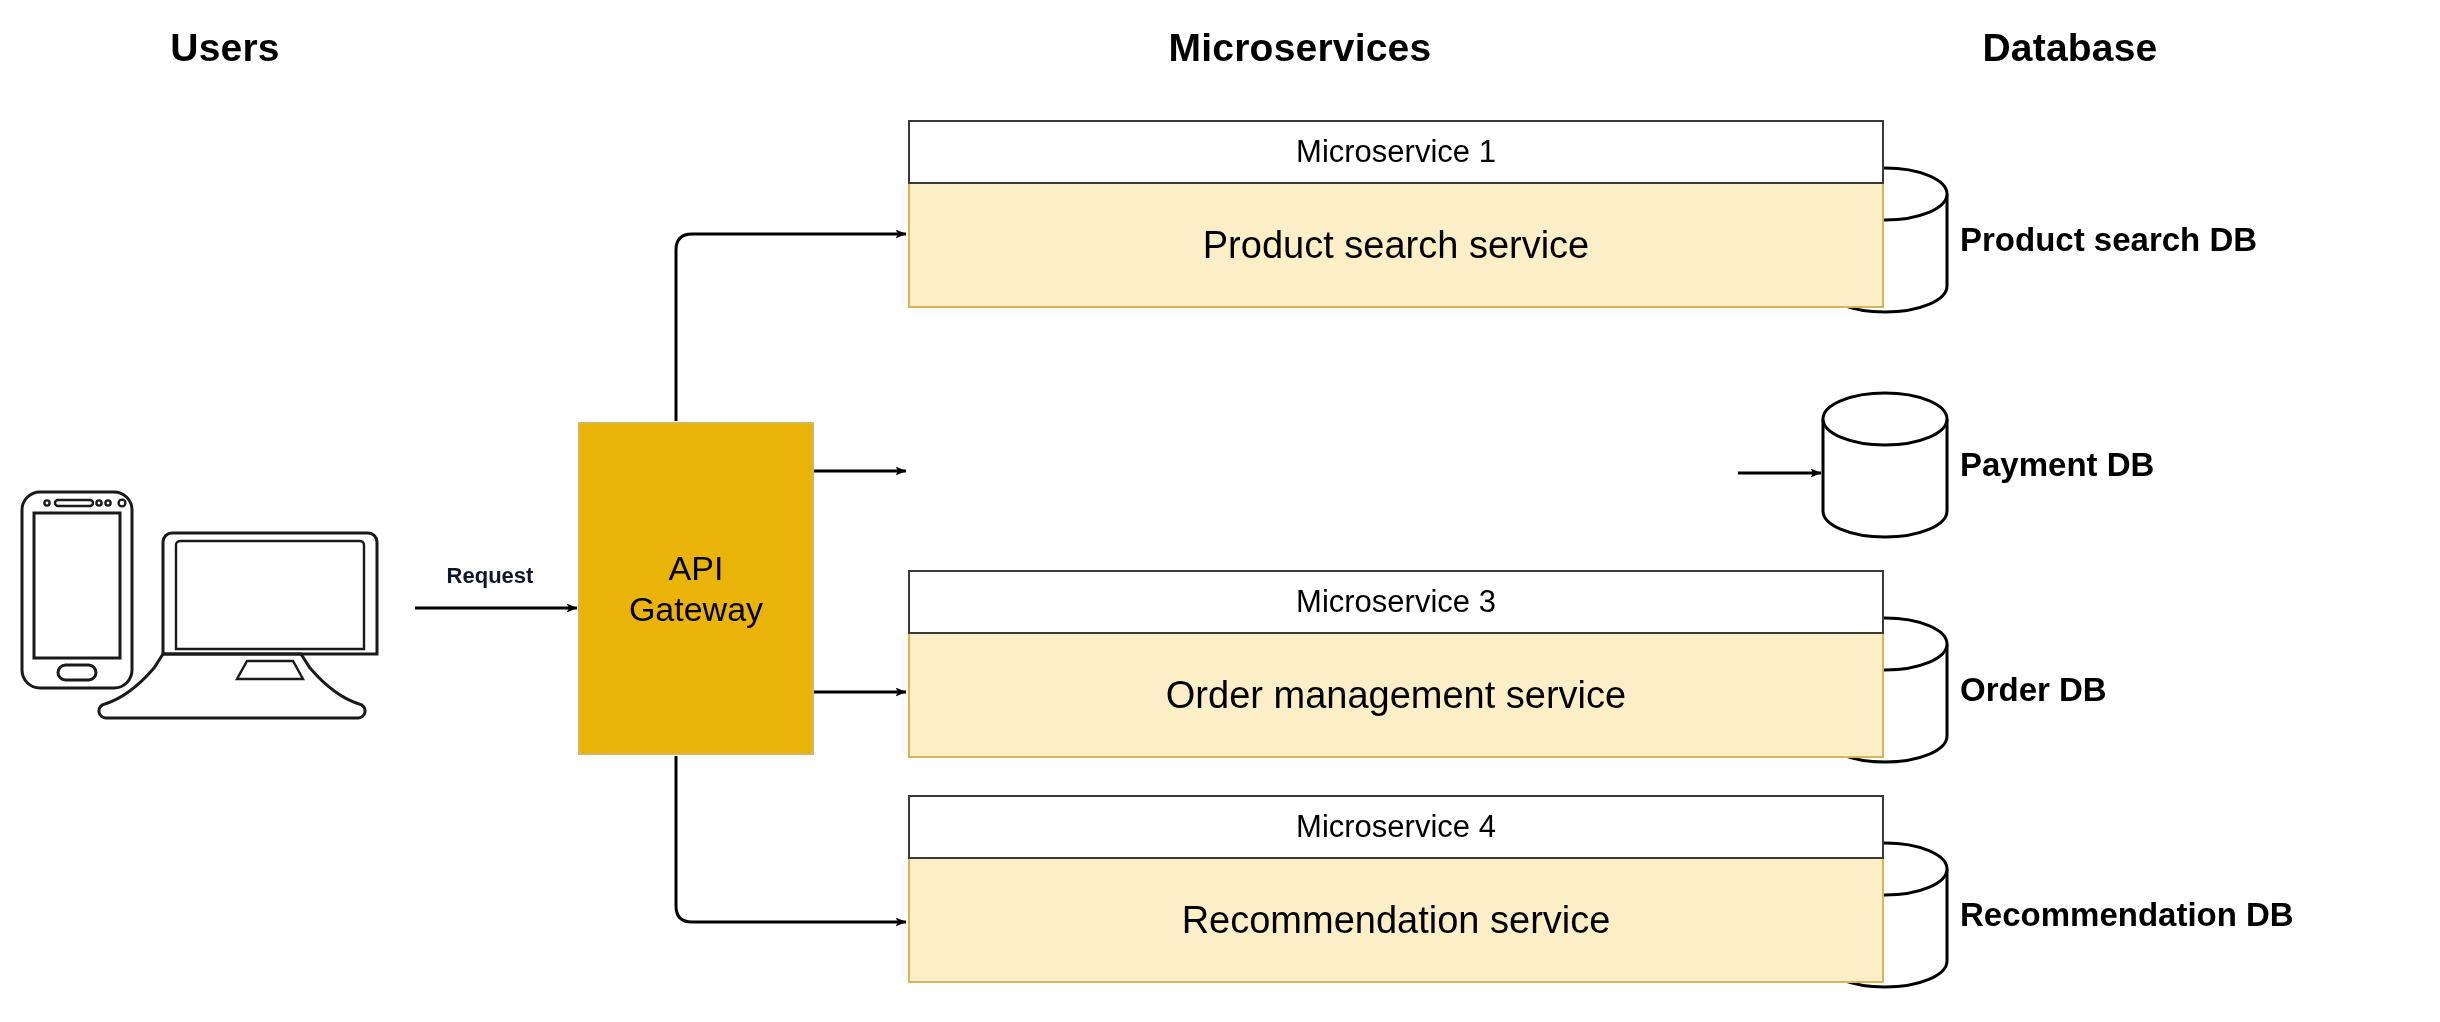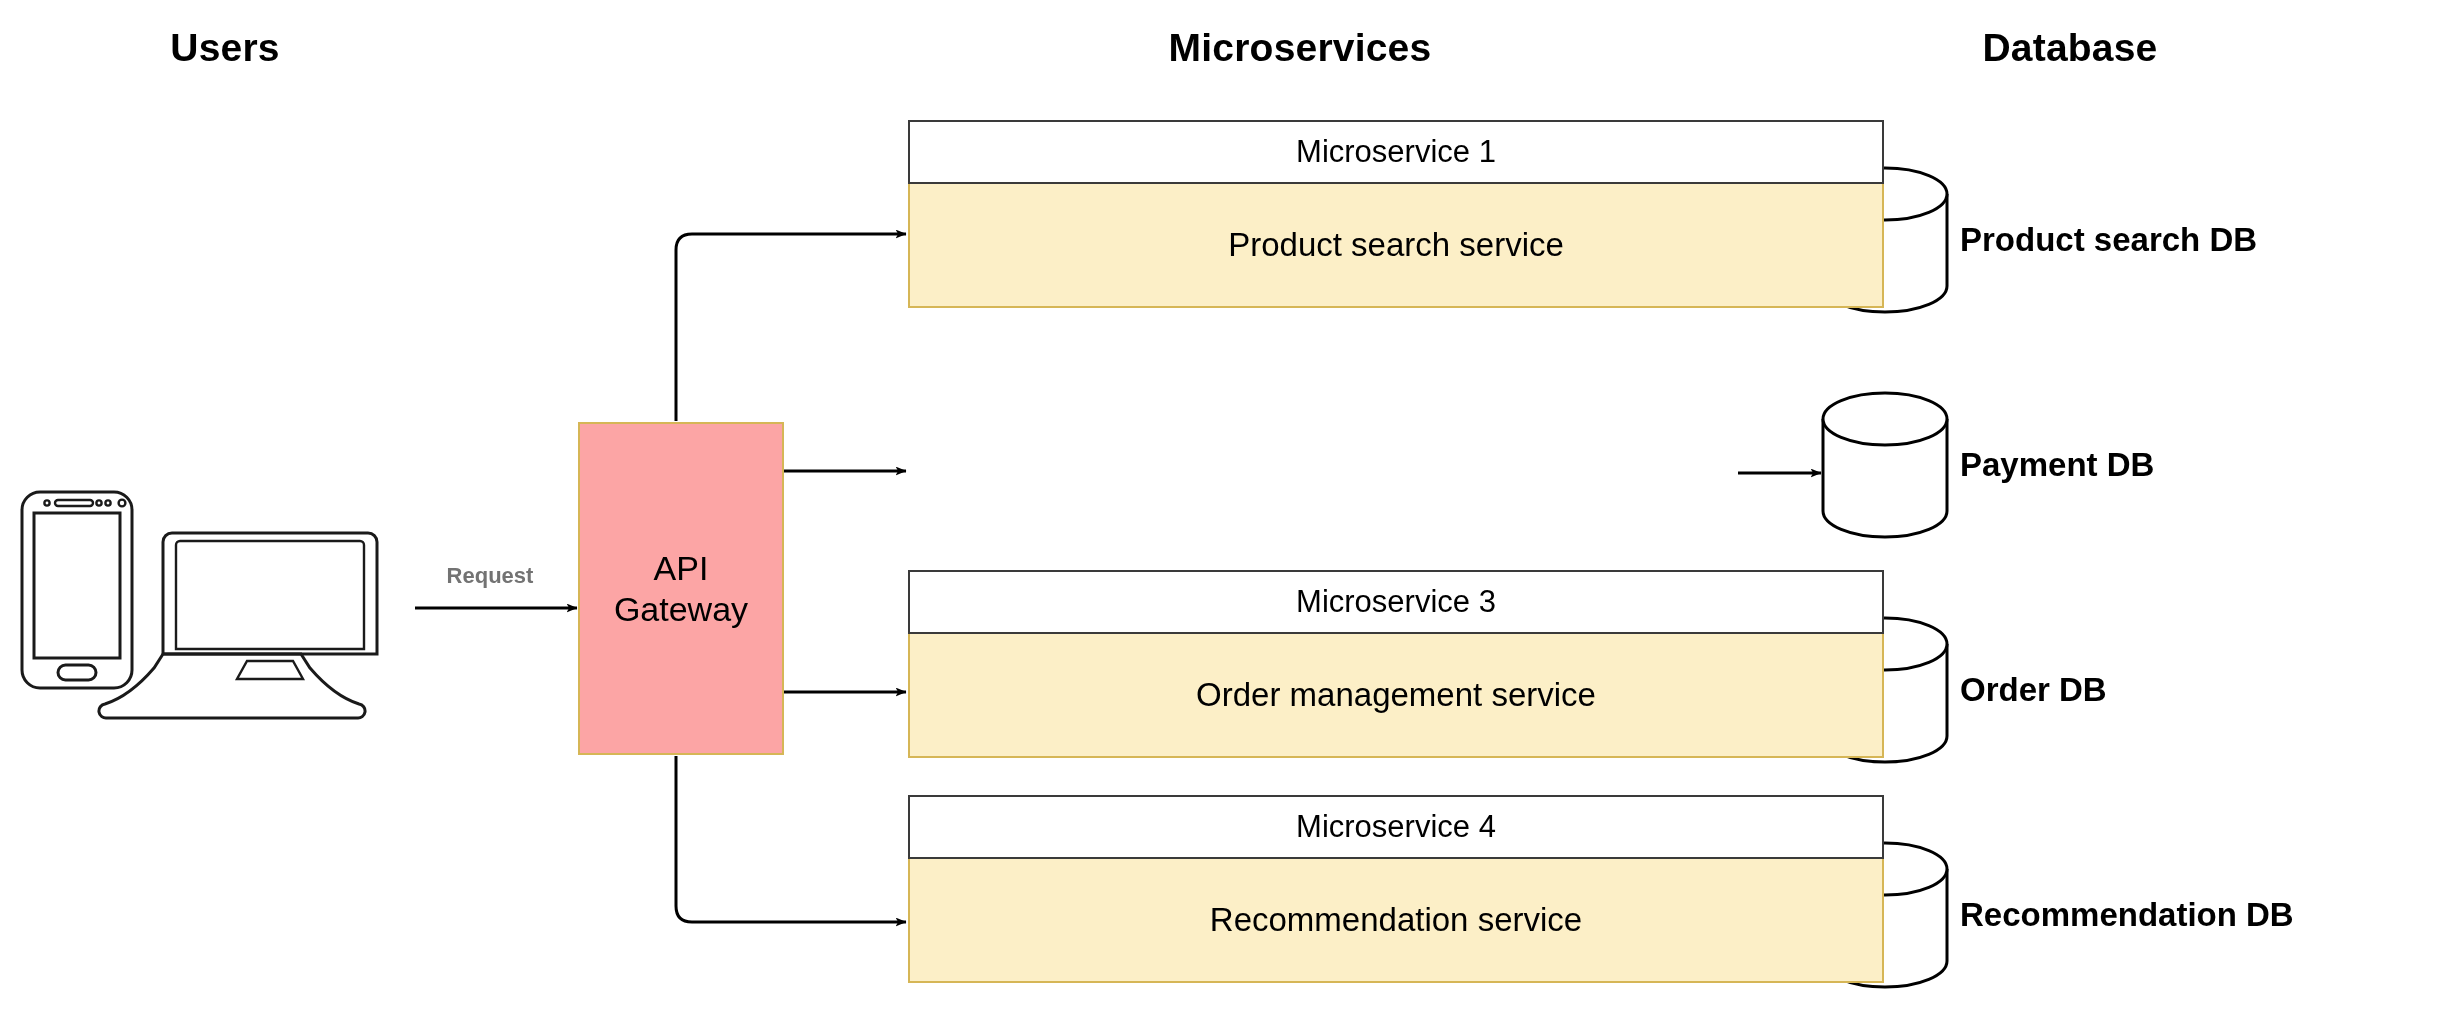--- a/index.html
+++ b/index.html
@@ -40,43 +40,43 @@
     width: 2440px;
     height: 1022px;
     pointer-events: none;
   }
 
   
   .api-gateway {
     position: absolute;
     left: 578px;
     top: 422px;
-    width: 206px;
+    width: 236px;
     height: 333px;
-    background: #fca5a5;
+    background: #eab308;
     border: 2px solid #D6B656;
     box-sizing: border-box;
     display: flex;
     align-items: center;
     justify-content: center;
   }
   .api-gateway-label {
     font-size: 34px;
     line-height: 1.18;
     text-align: center;
     color: #000000;
     white-space: pre-line;
   }
 
   
   .request-label {
     position: absolute;
     font-size: 22px;
     font-weight: bold;
-    color: #737373;
+    color: #0f172a;
     white-space: nowrap;
     transform: translateX(-50%);
   }
 
   
   .ms-block {
     position: absolute;
     left: 908px;
     width: 976px;
   }
@@ -93,21 +93,21 @@
   }
   .ms-body {
     height: 124px;
     background: #FCEFC7;
     border: 2px solid #D6B656;
     border-top: none;
     box-sizing: border-box;
     display: flex;
     align-items: center;
     justify-content: center;
-    font-size: 33px;
+    font-size: 38px;
     color: #000000;
   }
 
   
   .db-label {
     position: absolute;
     left: 1960px;
     font-size: 33px;
     color: #000000;
     white-space: nowrap;

